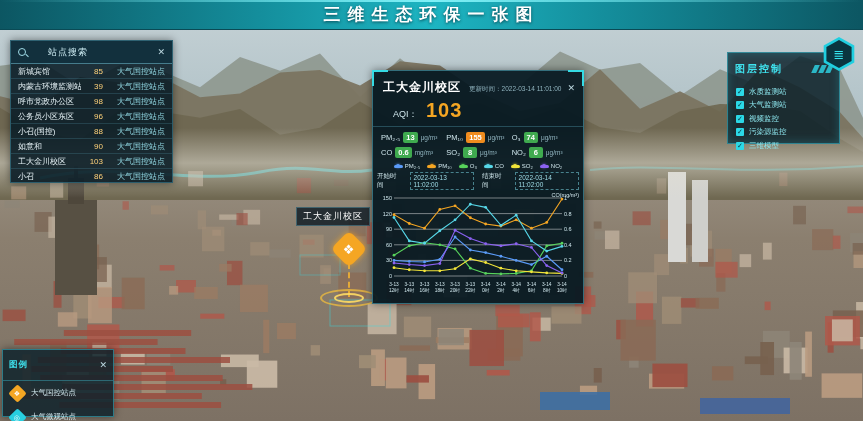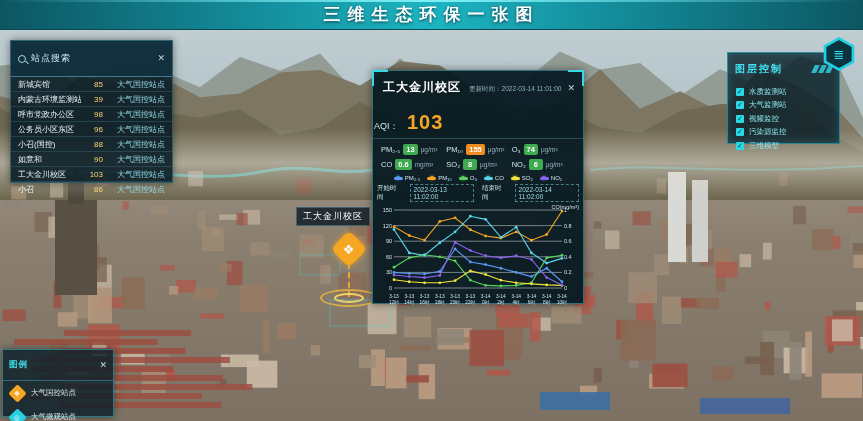--- a/index.html
+++ b/index.html
@@ -26,42 +26,42 @@
     color:#fff;font-size:17px;font-weight:bold;letter-spacing:7px;
     text-shadow:0 1px 3px rgba(0,40,50,.8);}
 
   
   .panel{position:absolute;background:rgba(7,26,36,.88);border:1px solid rgba(70,160,185,.45);
          box-shadow:0 0 8px rgba(0,0,0,.45);color:#d6ecf2;z-index:30;}
   .x{color:#bcd8e0;font-size:9px;cursor:pointer;line-height:1;}
 
   
   #stations{left:10px;top:40px;width:163px;height:143px;}
-  #stations .hd{display:flex;align-items:center;gap:5px;height:36px;padding:0 7px;
+  #stations .hd{display:flex;align-items:center;gap:22px;height:23px;padding:0 7px;
     border-bottom:1px solid rgba(120,200,220,.5);background:rgba(16,48,62,.85);}
   #stations .hd .t{flex:1;font-size:9px;color:#cfeef5;letter-spacing:1px;}
   .mag{width:8px;height:8px;border:1.2px solid #9fdbe6;border-radius:50%;position:relative;}
   .mag:after{content:"";position:absolute;left:6px;top:6px;width:4px;height:1.2px;background:#9fdbe6;transform:rotate(45deg);}
   .srow{display:flex;align-items:center;height:15px;padding:0 7px;font-size:8px;
         border-bottom:1px solid rgba(90,170,190,.22);}
   .srow:last-child{border-bottom:none;}
   .srow .nm{flex:1;color:#e8f4f8;white-space:nowrap;overflow:hidden;}
   .srow .aqi{width:22px;text-align:right;color:#ffd27a;}
   .srow .typ{width:62px;text-align:right;color:#8fd4df;}
 
   
   #popup{left:372px;top:70px;width:212px;height:234px;background:rgba(6,24,33,.94);
          border:1px solid rgba(90,190,210,.5);}
   #popup:before,#popup:after{content:"";position:absolute;width:14px;height:14px;border:2px solid #35dbe4;}
   #popup:before{left:-1px;top:-1px;border-right:none;border-bottom:none;}
   #popup:after{right:-1px;top:-1px;border-left:none;border-bottom:none;}
   #popup .hd{display:flex;align-items:baseline;padding:8px 8px 2px 10px;gap:6px;}
   #popup .hd .t{font-size:12px;font-weight:bold;color:#fff;letter-spacing:1px;}
   #popup .hd .upd{flex:1;text-align:right;font-size:6.5px;color:#8fb2bd;}
-  #aqirow{padding:1px 1px 4px;border-bottom:1px solid rgba(90,170,190,.35);margin-top:12px;}
+  #aqirow{padding:1px 20px 4px;border-bottom:1px solid rgba(90,170,190,.35);}
   #aqirow .lb{font-size:9px;color:#cfe6ec;margin-right:4px;}
   #aqirow .v{font-size:20px;font-weight:bold;color:#f5a623;letter-spacing:1px;}
   #pgrid{display:grid;grid-template-columns:1fr 1fr 1fr;gap:4px 2px;padding:5px 8px 3px;}
   .pcell{display:flex;align-items:center;gap:3px;font-size:7.5px;color:#cfe6ec;white-space:nowrap;}
   .badge{min-width:14px;text-align:center;padding:1px 3px;border-radius:2px;color:#fff;
          font-size:7.5px;font-weight:bold;}
   .badge.good{background:#3faa4f;}
   .badge.moderate{background:#f08c1e;}
   .pcell .un{color:#8fb2bd;font-size:6.5px;}
   #clegend{display:flex;justify-content:center;gap:7px;padding:2px 4px 1px;}

